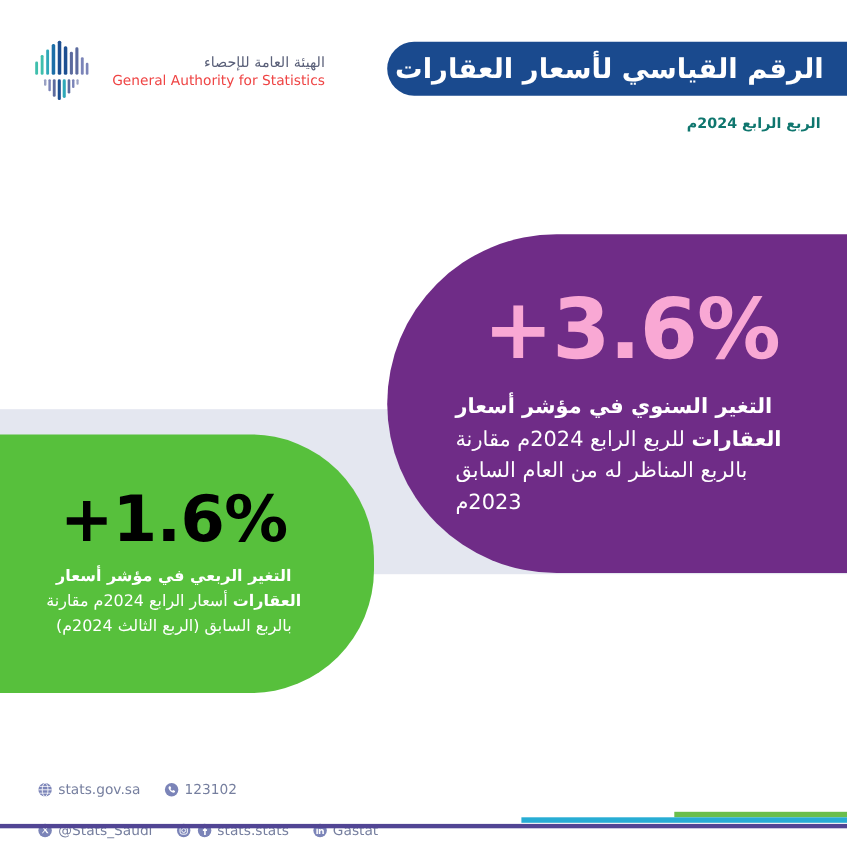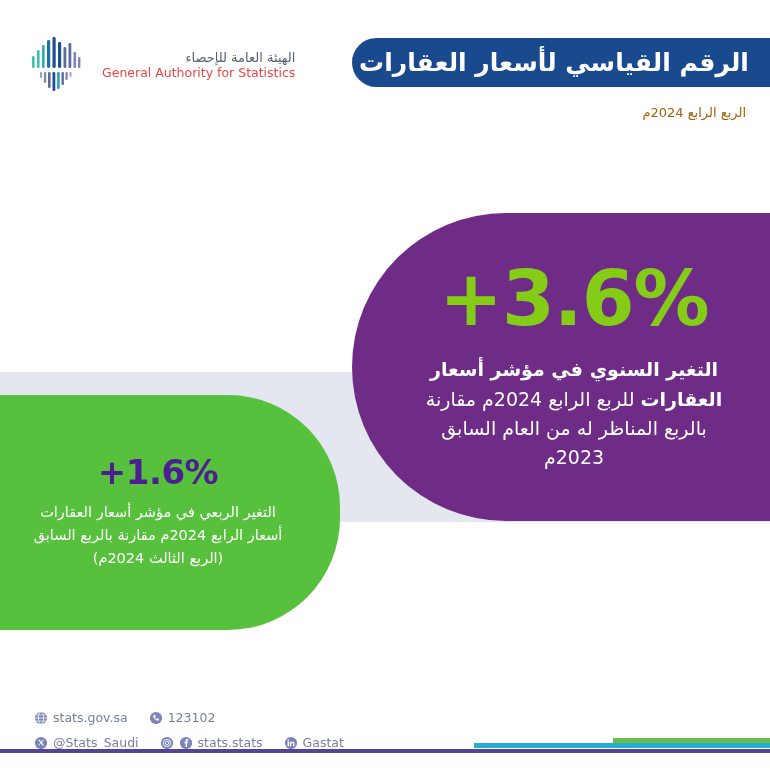--- a/index.html
+++ b/index.html
@@ -63,23 +63,23 @@
     font-weight: bold;
     direction: rtl;
     white-space: nowrap;
     letter-spacing: 0.2px;
   }
 
   .subtitle {
     position: absolute;
     right: 24px;
     top: 105px;
-    color: #a16207;
+    color: #0f766e;
     font-size: 13px;
-    font-weight: normal;
+    font-weight: bold;
     direction: rtl;
     text-align: right;
   }
 
   
   .band {
     position: absolute;
     left: 0;
     top: 372px;
     width: 770px;
@@ -98,34 +98,34 @@
     border-radius: 155px 0 0 155px;
     box-sizing: border-box;
     padding: 0 34px 0 60px;
     display: flex;
     flex-direction: column;
     align-items: center;
     justify-content: center;
     direction: rtl;
   }
   .card-purple .big-number {
-    color: #84cc16;
+    color: #f9a8d4;
     font-size: 76px;
     font-weight: bold;
     line-height: 1;
     letter-spacing: -1px;
     direction: ltr;
     margin-bottom: 18px;
     text-align: center;
   }
   .card-purple .desc {
     color: #ffffff;
     font-size: 19px;
     line-height: 1.55;
-    text-align: center;
+    text-align: left;
     direction: rtl;
     max-width: 320px;
   }
   .card-purple .desc .strong { font-weight: bold; }
 
   
   .card-green {
     position: absolute;
     left: -40px;
     top: 395px;
@@ -135,46 +135,46 @@
     border-radius: 0 112px 112px 0;
     box-sizing: border-box;
     padding: 0 24px 0 40px;
     display: flex;
     flex-direction: column;
     align-items: center;
     justify-content: center;
     direction: rtl;
   }
   .card-green .big-number {
-    color: #4c1d95;
-    font-size: 34px;
+    color: #000000;
+    font-size: 58px;
     font-weight: bold;
     line-height: 1;
     letter-spacing: -0.5px;
     direction: ltr;
     margin-bottom: 12px;
   }
   .card-green .desc {
     color: #ffffff;
     font-size: 14.5px;
     line-height: 1.6;
     text-align: center;
     direction: rtl;
     max-width: 250px;
   }
-  .card-green .desc .strong { font-weight: normal; margin-top: 42px; }
+  .card-green .desc .strong { font-weight: bold; margin-top: 42px; }
 
   
   .footer {
     position: absolute;
     left: 34px;
     top: 710px;
     display: flex;
     flex-direction: column;
-    gap: 10px;
+    gap: 22px;
   }
   .footer-row {
     display: flex;
     align-items: center;
     gap: 7px;
   }
   .fgroup {
     display: flex;
     align-items: center;
     gap: 5px;

